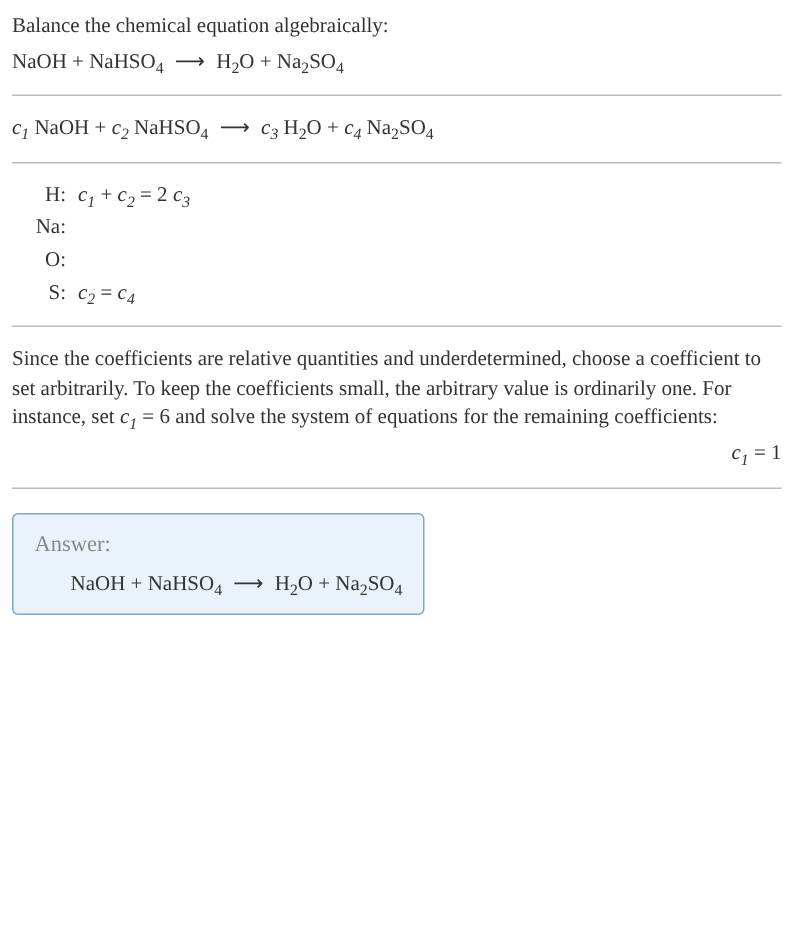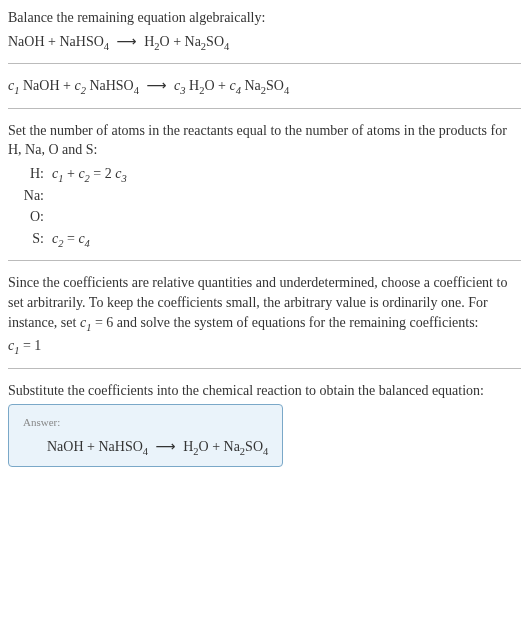--- a/index.html
+++ b/index.html
@@ -47,67 +47,67 @@
       align-items: baseline;
       margin: 2px 0;
     }
     .atom-label {
       width: 28px;
       text-align: right;
       margin-right: 8px;
     }
     .coeff-list {
       margin: 4px 0;
+      text-align: right;
     }
     .coeff-list div {
       margin: 2px 0;
     }
     .answer-box {
       border: 1px solid #7aa8c8;
       background: #eaf3fa;
       border-radius: 4px;
       padding: 10px 14px;
       display: inline-block;
       margin-top: 4px;
     }
     .answer-label {
       color: #888;
-      font-size: 11px;
+      font-size: 15px;
       margin-bottom: 6px;
     }
     .answer-eq {
       margin-left: 24px;
     }
   </style>
 </head>
 <body>
 
 <div class="section">
-  <div>Balance the remaining equation algebraically:</div>
+  <div>Balance the chemical equation algebraically:</div>
   <div class="equation-line">
     <span>NaOH</span><span> + </span><span><span>NaHSO</span><sub>4</sub></span>
     <span class="arrow">⟶</span>
     <span><span>H</span><sub>2</sub><span>O</span></span><span> + </span><span><span>Na</span><sub>2</sub><span>SO</span><sub>4</sub></span>
   </div>
 </div>
 
 <hr class="hr">
 
 <div class="section">
   <div class="equation-line">
     <span class="italic"><span>c</span><sub>1</sub></span><span> </span><span>NaOH</span><span> + </span><span class="italic"><span>c</span><sub>2</sub></span><span> </span><span><span>NaHSO</span><sub>4</sub></span>
     <span class="arrow">⟶</span>
     <span class="italic"><span>c</span><sub>3</sub></span><span> </span><span><span>H</span><sub>2</sub><span>O</span></span><span> + </span><span class="italic"><span>c</span><sub>4</sub></span><span> </span><span><span>Na</span><sub>2</sub><span>SO</span><sub>4</sub></span>
   </div>
 </div>
 
 <hr class="hr">
 
 <div class="section">
-  <div>Set the number of atoms in the reactants equal to the number of atoms in the products for H, Na, O and S:</div>
   <div class="atom-table">
     <div class="atom-row">
       <div class="atom-label">H:</div>
       <div><span class="italic"><span>c</span><sub>1</sub></span><span> + </span><span class="italic"><span>c</span><sub>2</sub></span><span> = 2 </span><span class="italic"><span>c</span><sub>3</sub></span></div>
     </div>
     <div class="atom-row">
       <div class="atom-label">Na:</div>
     </div>
     <div class="atom-row">
       <div class="atom-label">O:</div>
@@ -126,21 +126,20 @@
     <span>Since the coefficients are relative quantities and underdetermined, choose a coefficient to set arbitrarily. To keep the coefficients small, the arbitrary value is ordinarily one. For instance, set </span><span class="italic"><span>c</span><sub>1</sub></span><span> = 6 and solve the system of equations for the remaining coefficients:</span>
   </div>
   <div class="coeff-list">
     <div><span class="italic"><span>c</span><sub>1</sub></span><span> = 1</span></div>
   </div>
 </div>
 
 <hr class="hr">
 
 <div class="section">
-  <div>Substitute the coefficients into the chemical reaction to obtain the balanced equation:</div>
   <div class="answer-box">
     <div class="answer-label">Answer:</div>
     <div class="answer-eq">
       <span>NaOH</span><span> + </span><span><span>NaHSO</span><sub>4</sub></span>
       <span class="arrow">⟶</span>
       <span><span>H</span><sub>2</sub><span>O</span></span><span> + </span><span><span>Na</span><sub>2</sub><span>SO</span><sub>4</sub></span>
     </div>
   </div>
 </div>
 

